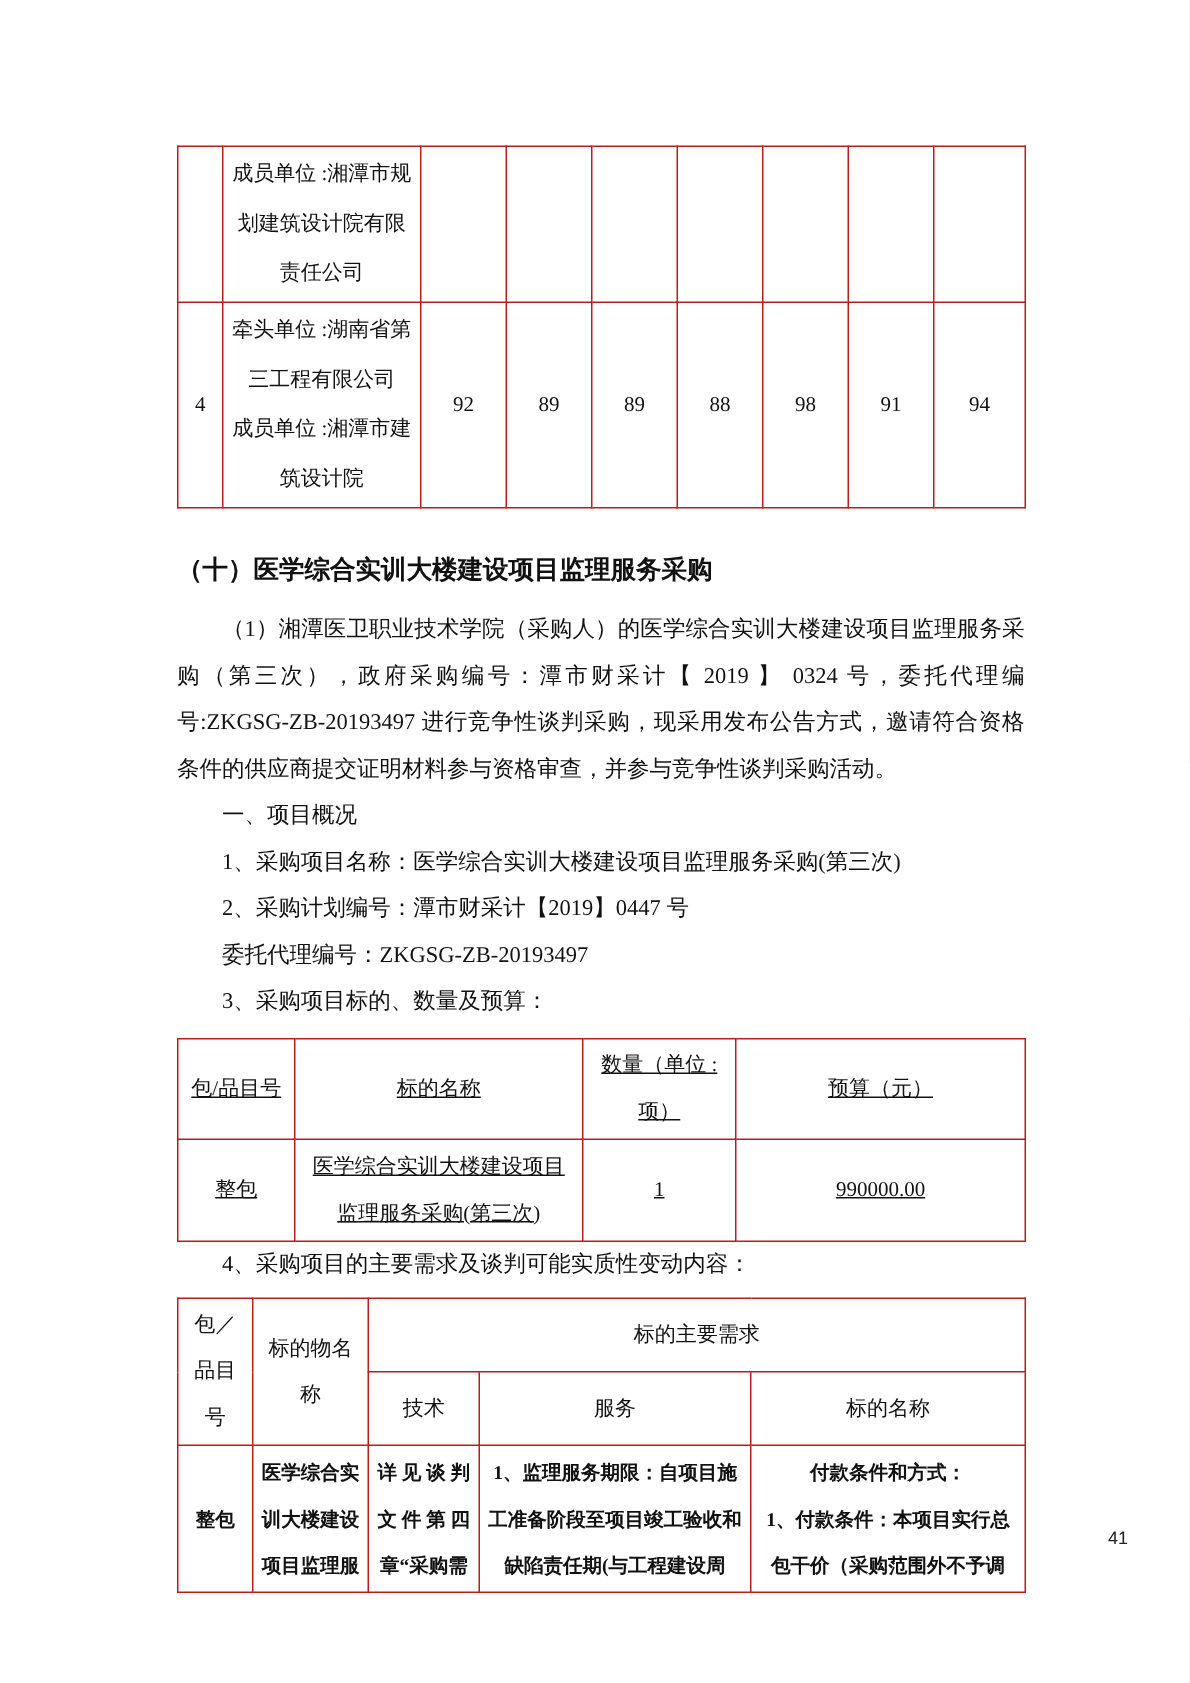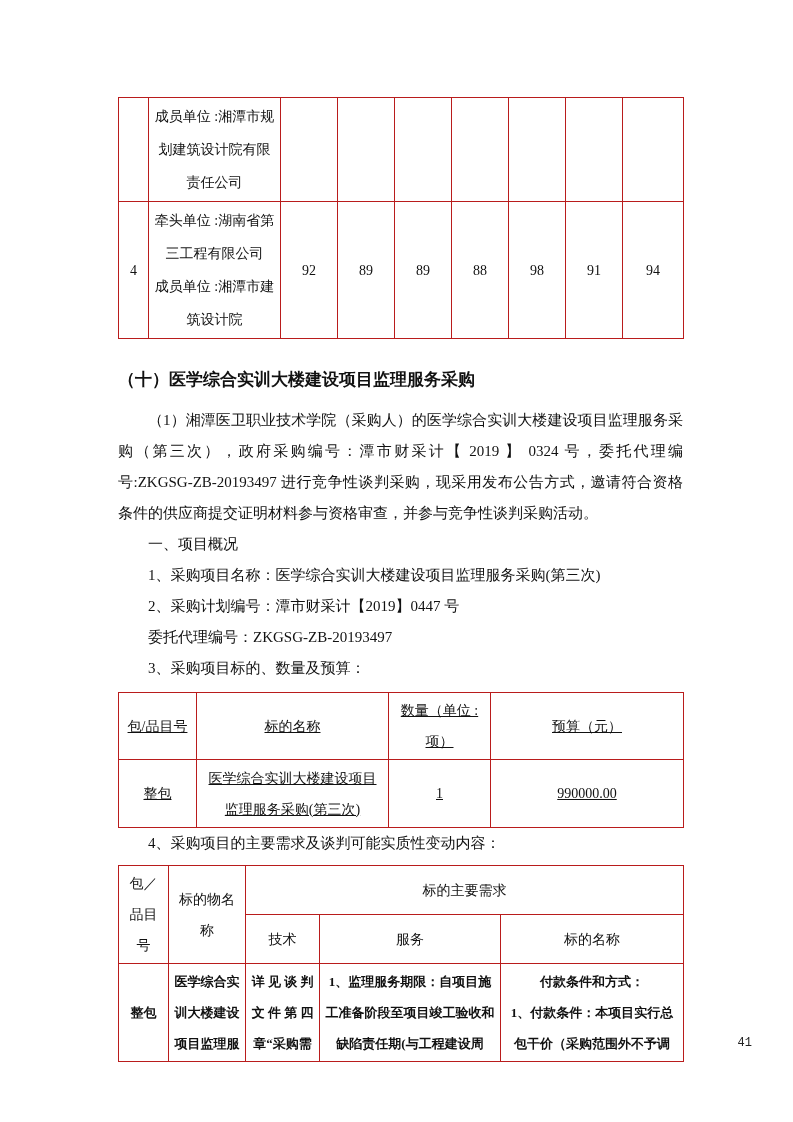--- a/index.html
+++ b/index.html
@@ -47,23 +47,22 @@
   .req-tbl tr.h1 td, .req-tbl tr.h2 td { height: 36px; margin-left: 32px; }
   .req-tbl tr.data { height: 93px; }
   .req-tbl tr.data td { font-size: 13px; vertical-align: top; padding-top: 2px; line-height: 31px; font-weight: bold; }
   .req-tbl tr.data td.mid { vertical-align: middle; }
 
   .pagenum {
     position: absolute;
     right: 41px;
     top: 1018px;
     font-size: 12px;
-    font-family: Liberation Mono, monospace;
+    font-family: Liberation Sans, sans-serif;
     color: #222;
-    margin-top: 18px;
   }
 </style>
 </head>
 <body>
 
 <div class="page">
   <div class="content">
 
     <table class="tbl score-tbl">
       <colgroup>

